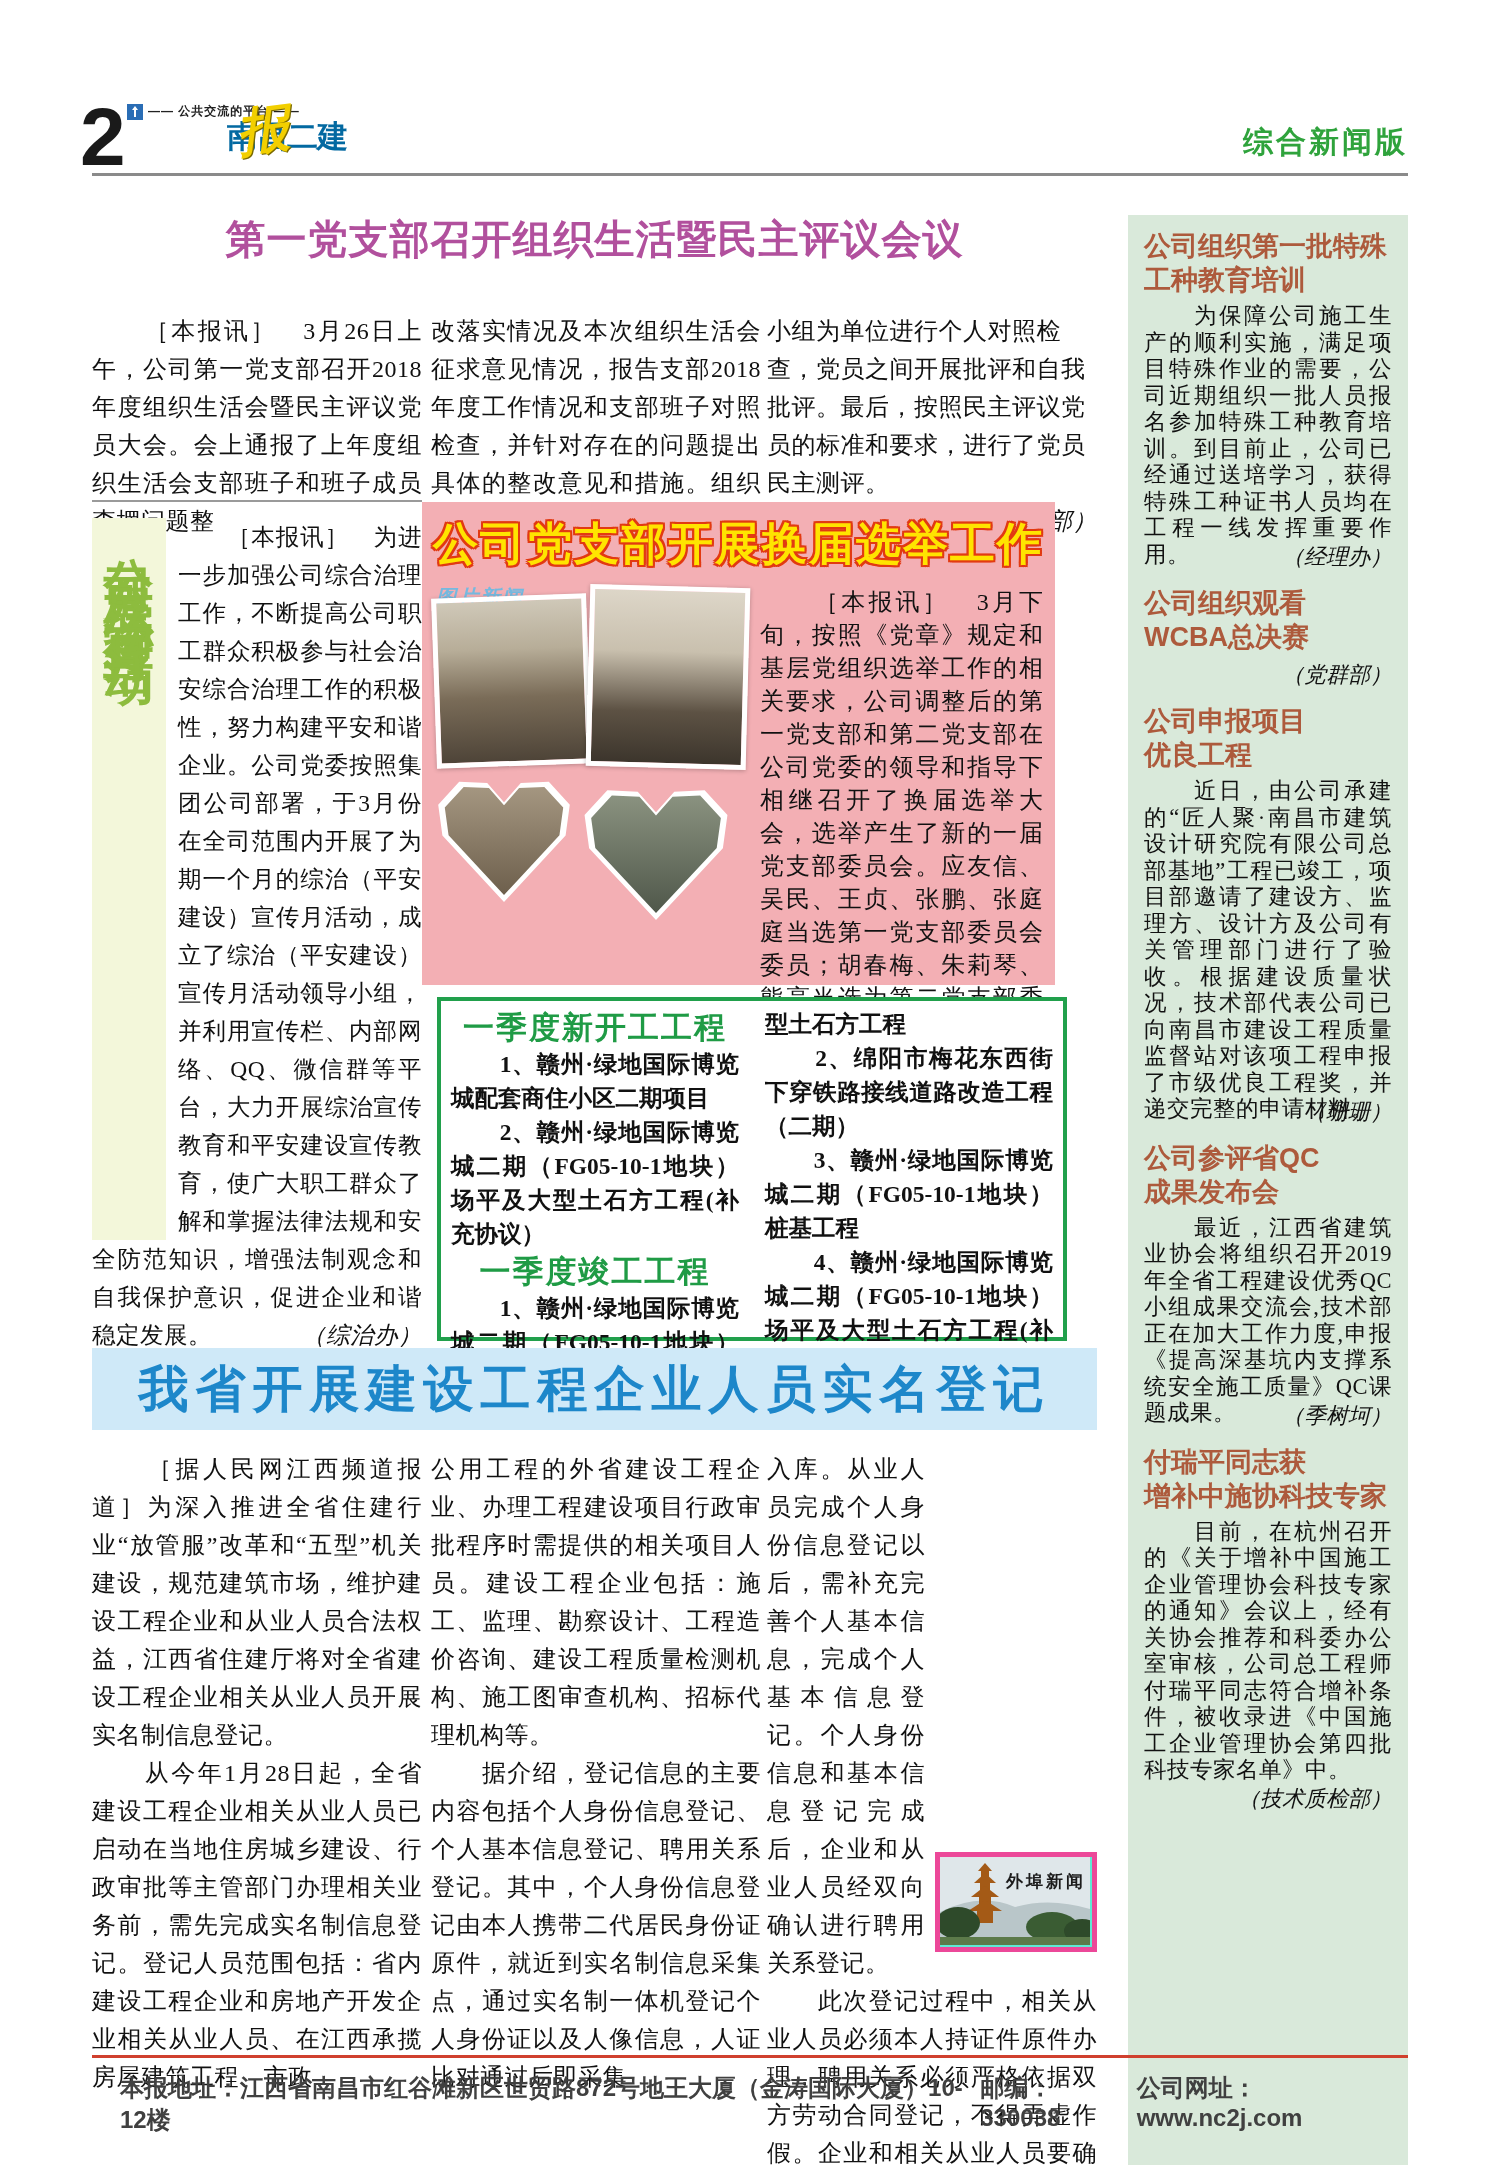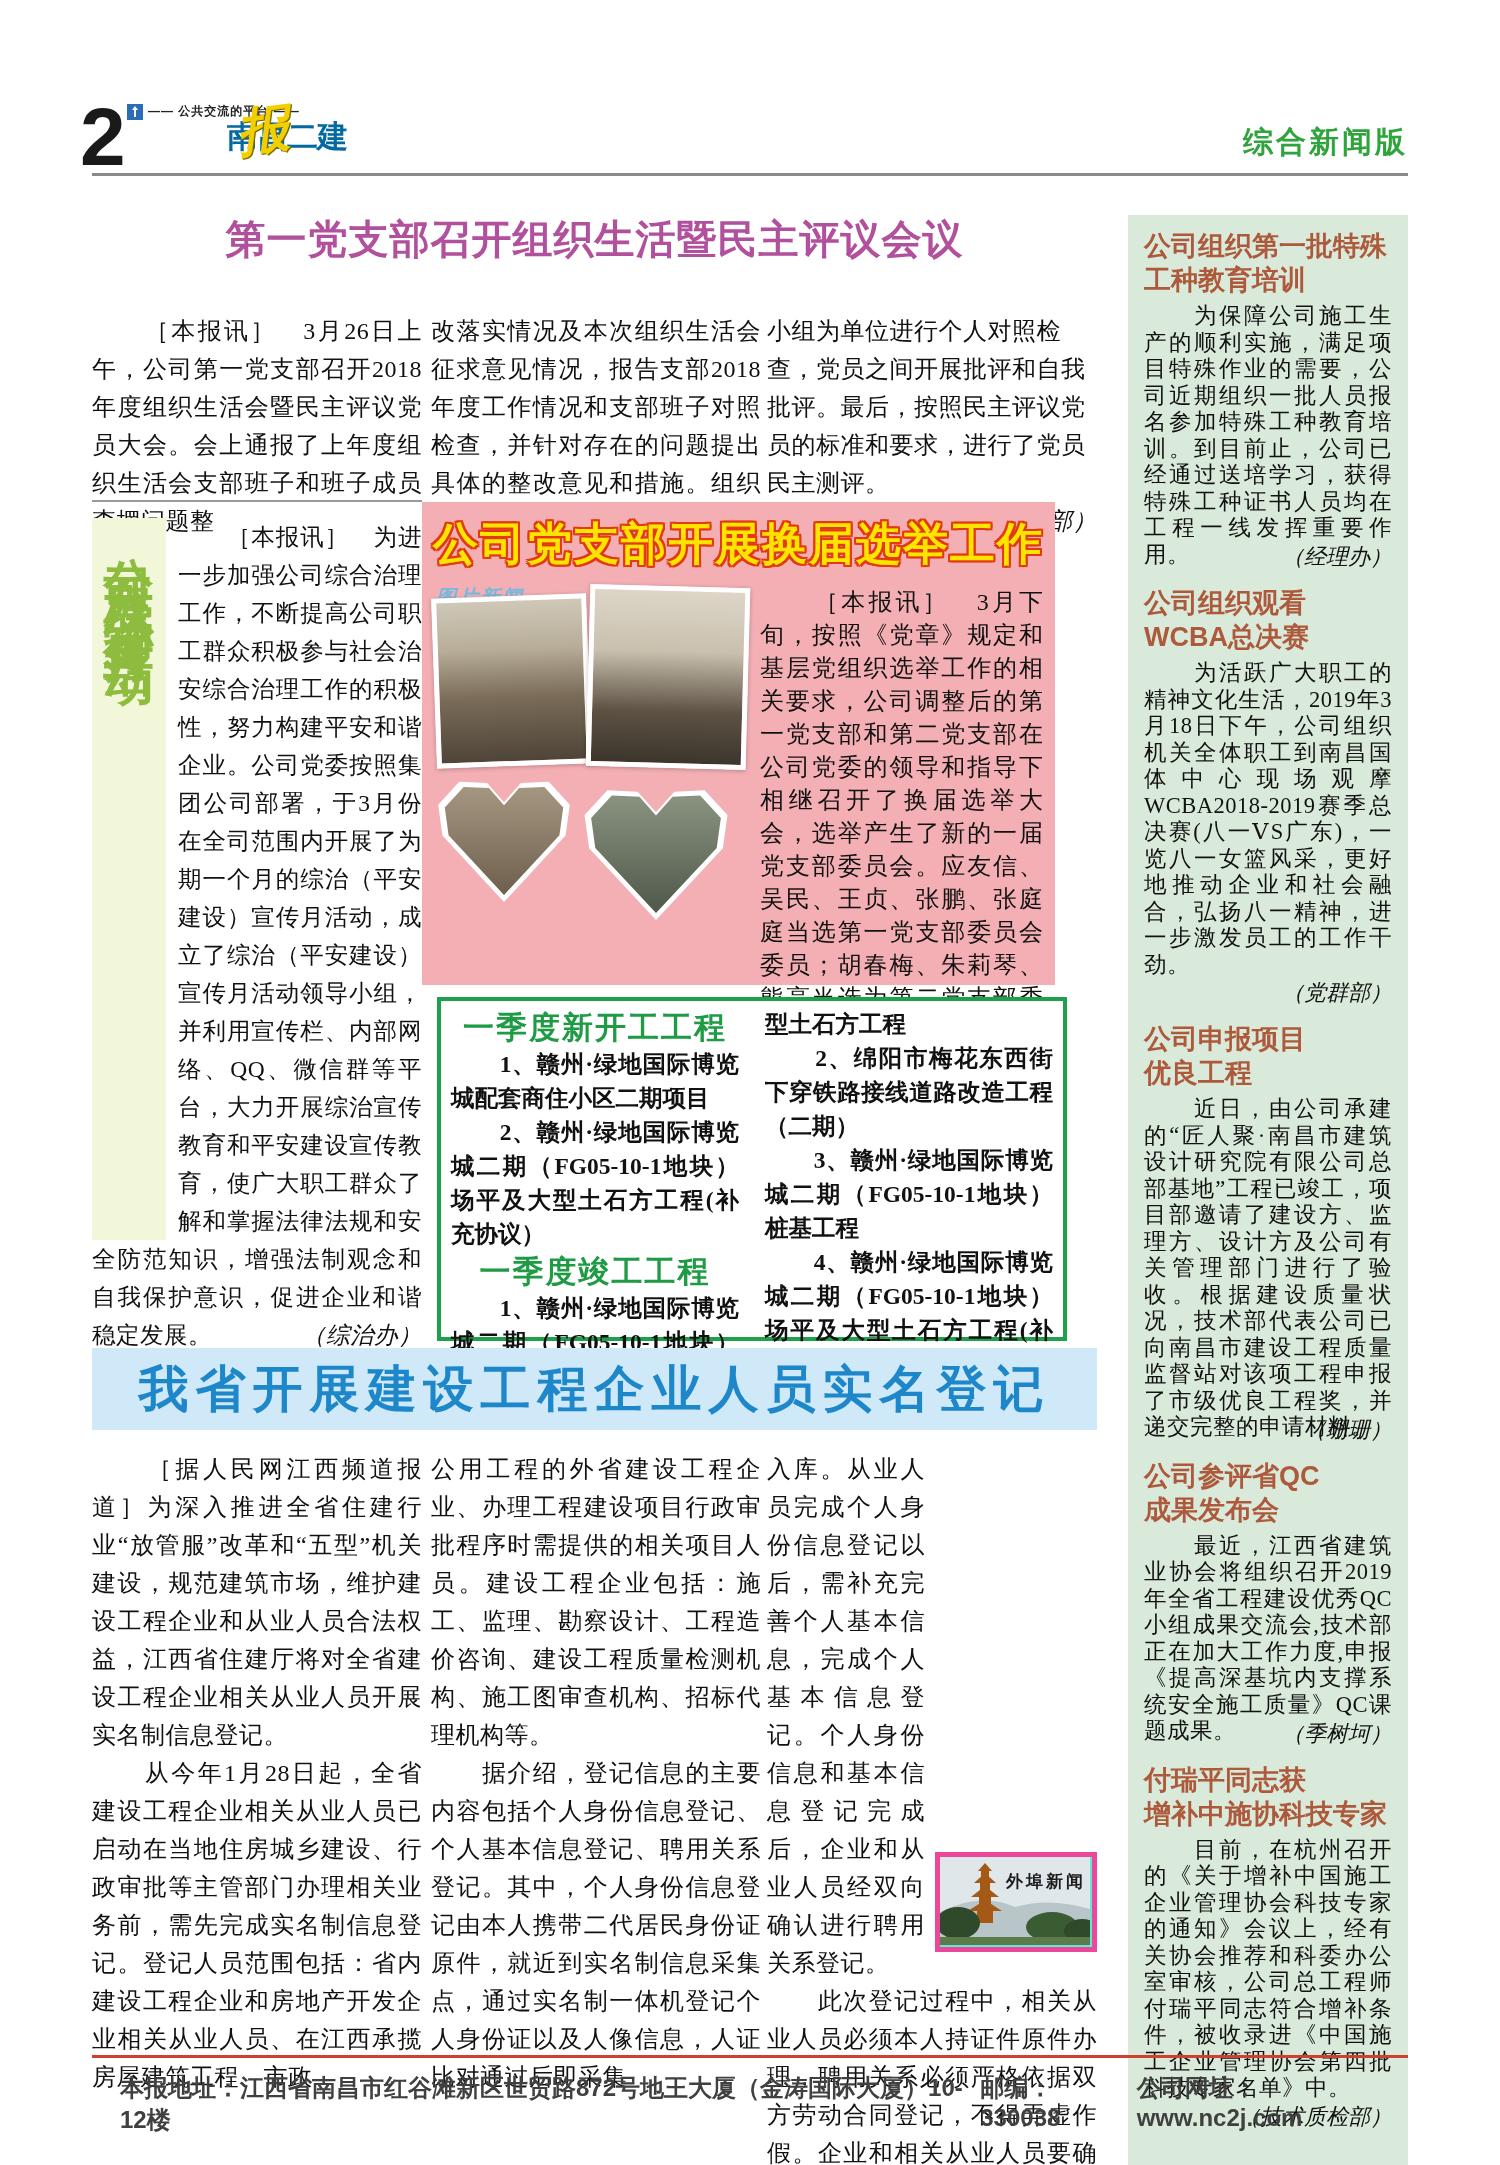--- a/index.html
+++ b/index.html
@@ -199,21 +199,20 @@
     <div class="sb-item">
       <div class="sb-title prewrap">公司组织第一批特殊
 工种教育培训</div>
       <div class="sb-body just">　　为保障公司施工生产的顺利实施，满足项目特殊作业的需要，公司近期组织一批人员报名参加特殊工种教育培训。到目前止，公司已经通过送培学习，获得特殊工种证书人员均在工程一线发挥重要作用。</div>
       <div class="byline sb-byline pullup26">（经理办）</div>
     </div>
 
     <div class="sb-item">
       <div class="sb-title prewrap">公司组织观看
 WCBA总决赛</div>
-      <div class="sb-body just">　　为活跃广大职工的精神文化生活，2019年3月18日下午，公司组织机关全体职工到南昌国体中心现场观摩WCBA2018-2019赛季总决赛(八一ⅤS广东)，一览八一女篮风采，更好地推动企业和社会融合，弘扬八一精神，进一步激发员工的工作干劲。</div>
       <div class="byline sb-byline">（党群部）</div>
     </div>
 
     <div class="sb-item">
       <div class="sb-title prewrap">公司申报项目
 优良工程</div>
       <div class="sb-body just">　　近日，由公司承建的“匠人聚·南昌市建筑设计研究院有限公司总部基地”工程已竣工，项目部邀请了建设方、监理方、设计方及公司有关管理部门进行了验收。根据建设质量状况，技术部代表公司已向南昌市建设工程质量监督站对该项工程申报了市级优良工程奖，并递交完整的申请材料。</div>
       <div class="byline sb-byline pullup26">（珊珊）</div>
     </div>
 

